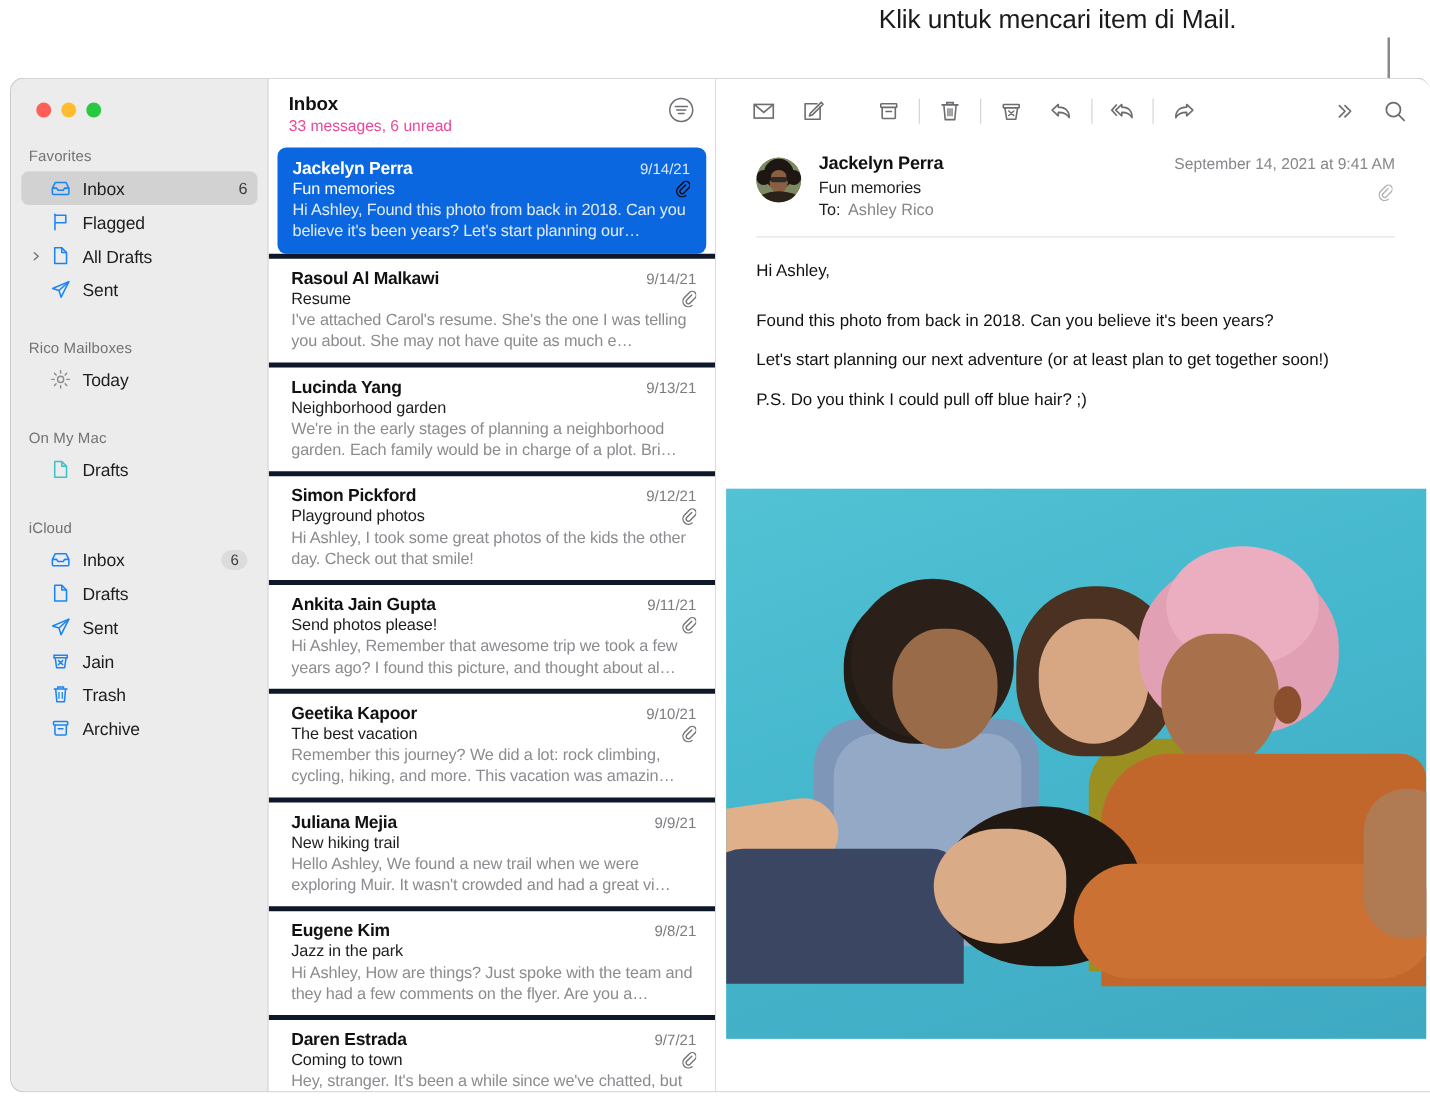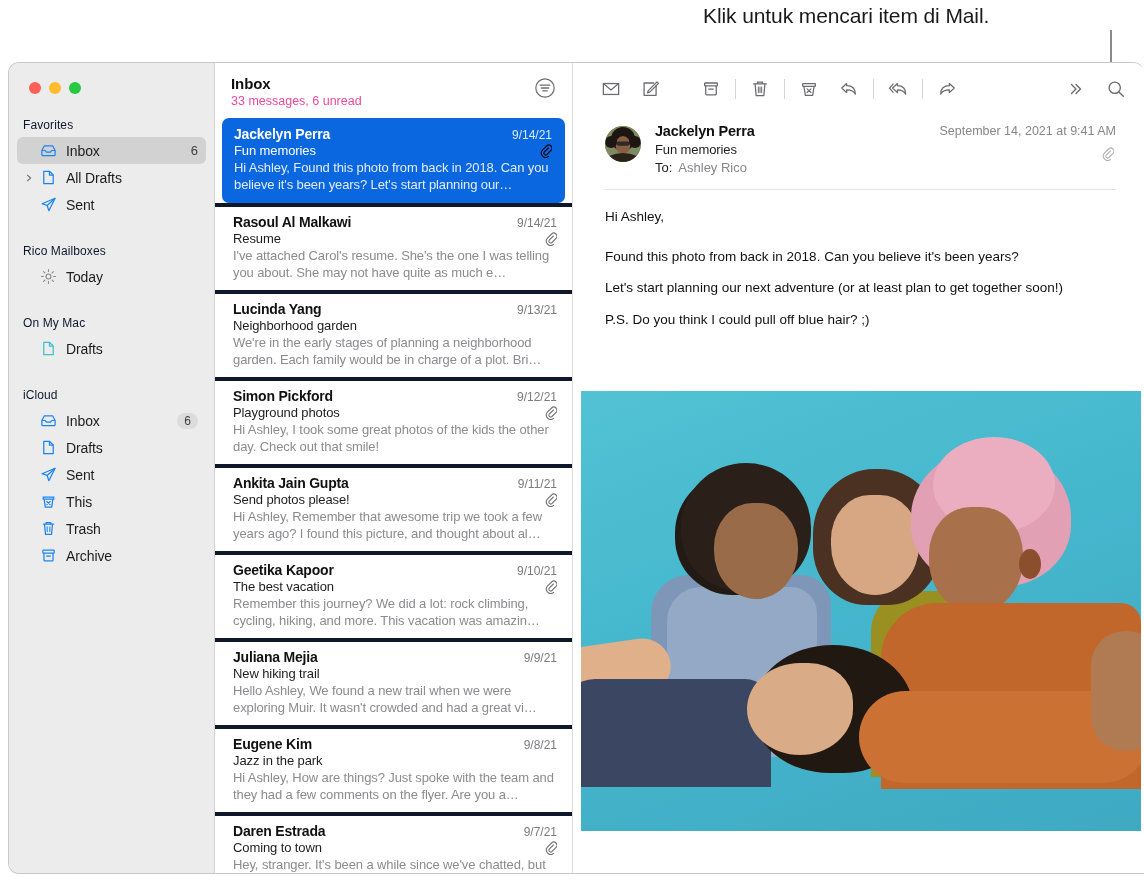--- a/index.html
+++ b/index.html
@@ -57,21 +57,21 @@
     display: flex; gap: 8px;
     padding: 19px 0 0 20px;
   }
   .dot { width: 12px; height: 12px; border-radius: 50%; }
   .dot.red { background: #ff5f57; }
   .dot.yellow { background: #febc2e; }
   .dot.green { background: #28c840; }
 
   .side-group-title {
     font-size: 12px;
-    color: #0f172a;
+    color: #737373;
     padding: 0 0 0 14px;
     margin-top: 26px;
     margin-bottom: 5px;
     font-weight: 400;
     letter-spacing: 0.1px;
   }
   .side-group:first-of-type .side-group-title { margin-top: 24px; }
 
   .side-item {
     display: flex;
@@ -362,20 +362,29 @@
               <span class="sicon">
                 <svg viewBox="0 0 18 18" width="17" height="17">
                   <path d="M2 9 L4.5 4.2 h9 L16 9 v4.4 a1 1 0 0 1 -1 1 H3 a1 1 0 0 1 -1 -1 z" fill="none" stroke="#1a84f5" stroke-width="1.3" stroke-linejoin="round"></path>
                   <path d="M2 9 h3.6 l1.2 1.8 h4.4 L12.4 9 H16" fill="none" stroke="#1a84f5" stroke-width="1.3" stroke-linejoin="round"></path>
                 </svg>
               </span>
               <span class="slabel">Inbox</span>
               <span class="sbadge">6</span>
             </div>
             <div class="side-item">
+              <span class="sicon">
+                <svg viewBox="0 0 18 18" width="17" height="17">
+                  <path d="M4.2 2.6 v13" stroke="#1a84f5" stroke-width="1.3" stroke-linecap="round" fill="none"></path>
+                  <path d="M4.2 3.4 h9.2 v6.4 H4.2" fill="none" stroke="#1a84f5" stroke-width="1.3" stroke-linejoin="round"></path>
+                </svg>
+              </span>
+              <span class="slabel">Flagged</span>
+            </div>
+            <div class="side-item">
               <span class="twisty">
                 <svg viewBox="0 0 10 10" width="8" height="8">
                   <polyline points="3,1.5 7,5 3,8.5" fill="none" stroke="#6e6e73" stroke-width="1.3" stroke-linecap="round" stroke-linejoin="round"></polyline>
                 </svg>
               </span>
               <span class="sicon">
                 <svg viewBox="0 0 18 18" width="17" height="17">
                   <path d="M4 2.4 h6 l4 4 v9.2 H4 z" fill="none" stroke="#1a84f5" stroke-width="1.3" stroke-linejoin="round"></path>
                   <path d="M10 2.4 v4 h4" fill="none" stroke="#1a84f5" stroke-width="1.3" stroke-linejoin="round"></path>
                 </svg>
@@ -447,21 +456,21 @@
               <span class="slabel">Sent</span>
             </div>
             <div class="side-item">
               <span class="sicon">
                 <svg viewBox="0 0 18 18" width="17" height="17">
                   <path d="M3.4 4.4 h11.2 v2.2 H3.4 z" fill="none" stroke="#1a84f5" stroke-width="1.3"></path>
                   <path d="M4.4 6.6 L5.6 15 h6.8 l1.2 -8.4" fill="none" stroke="#1a84f5" stroke-width="1.3" stroke-linejoin="round"></path>
                   <path d="M7.2 9 l3.6 3.4 M10.8 9 l-3.6 3.4" stroke="#1a84f5" stroke-width="1.2" stroke-linecap="round"></path>
                 </svg>
               </span>
-              <span class="slabel">This</span>
+              <span class="slabel">Jain</span>
             </div>
             <div class="side-item">
               <span class="sicon">
                 <svg viewBox="0 0 18 18" width="17" height="17">
                   <path d="M3.6 4.4 h10.8" stroke="#1a84f5" stroke-width="1.3" stroke-linecap="round"></path>
                   <path d="M6.6 4.4 V2.8 h4.8 v1.6" fill="none" stroke="#1a84f5" stroke-width="1.3"></path>
                   <path d="M4.8 4.4 L5.8 15.2 h6.4 L13.2 4.4" fill="none" stroke="#1a84f5" stroke-width="1.3" stroke-linejoin="round"></path>
                   <path d="M7.6 7 v5.8 M10.4 7 v5.8" stroke="#1a84f5" stroke-width="1.1"></path>
                 </svg>
               </span>

